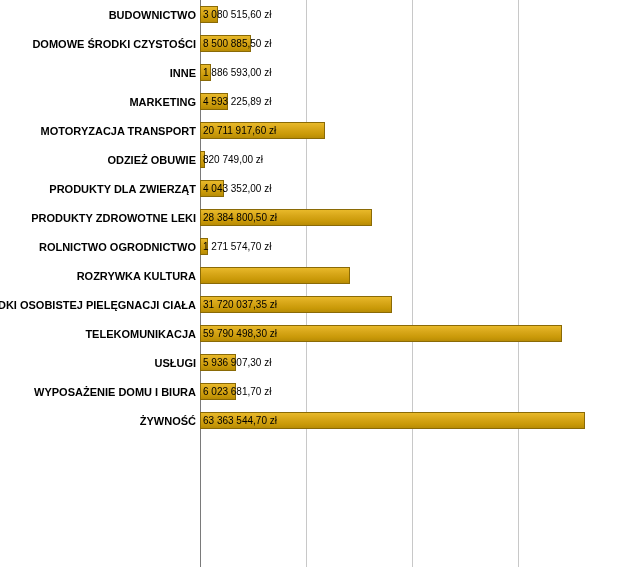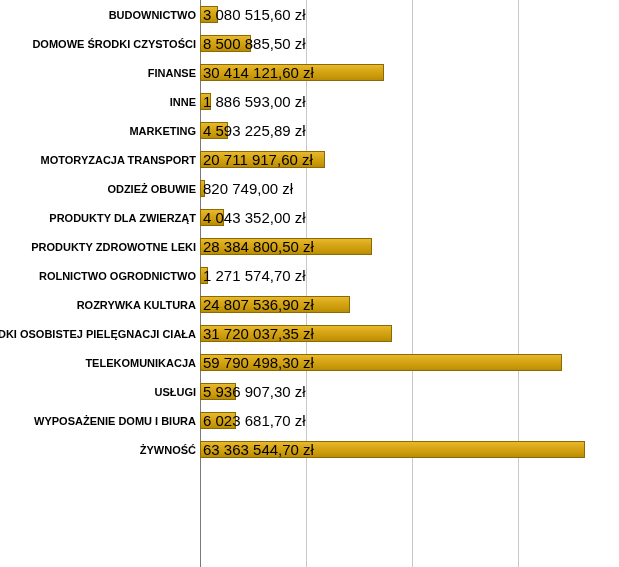--- a/index.html
+++ b/index.html
@@ -75,21 +75,21 @@
   .bar {
     height: 17px;
     background: linear-gradient(to bottom, #e8b92a 0%, #d9a81a 35%, #c99908 75%, #b88c05 100%);
     background-color: #d6a50f;
     border: 1px solid #8a6a06;
     box-sizing: border-box;
   }
   .bar-value {
     position: absolute;
     left: 203px;
-    font-size: 15px;
+    font-size: 10px;
     color: #000000;
     white-space: nowrap;
     line-height: 29px;
     top: 0;
   }
 </style>
 </head>
 <body>
 
 <div id="chart-root">
@@ -112,27 +112,20 @@
     </div>
 
     <div class="row">
       <div class="row-label">DOMOWE ŚRODKI CZYSTOŚCI</div>
       <div class="bar-wrap">
         <div class="bar" style="width:51px;"></div>
       </div>
       <div class="bar-value">8 500 885,50 zł</div>
     </div>
 
-    <div class="row">
-      <div class="row-label">FINANSE</div>
-      <div class="bar-wrap">
-        <div class="bar" style="width:184px;"></div>
-      </div>
-      <div class="bar-value">30 414 121,60 zł</div>
-    </div>
 
     <div class="row">
       <div class="row-label">INNE</div>
       <div class="bar-wrap">
         <div class="bar" style="width:11px;"></div>
       </div>
       <div class="bar-value">1 886 593,00 zł</div>
     </div>
 
     <div class="row">
@@ -183,21 +176,20 @@
         <div class="bar" style="width:8px;"></div>
       </div>
       <div class="bar-value">1 271 574,70 zł</div>
     </div>
 
     <div class="row">
       <div class="row-label">ROZRYWKA KULTURA</div>
       <div class="bar-wrap">
         <div class="bar" style="width:150px;"></div>
       </div>
-      <div class="bar-value">24 807 536,90 zł</div>
     </div>
 
 
     <div class="row">
       <div class="row-label">ŚRODKI OSOBISTEJ PIELĘGNACJI CIAŁA</div>
       <div class="bar-wrap">
         <div class="bar" style="width:192px;"></div>
       </div>
       <div class="bar-value">31 720 037,35 zł</div>
     </div>

